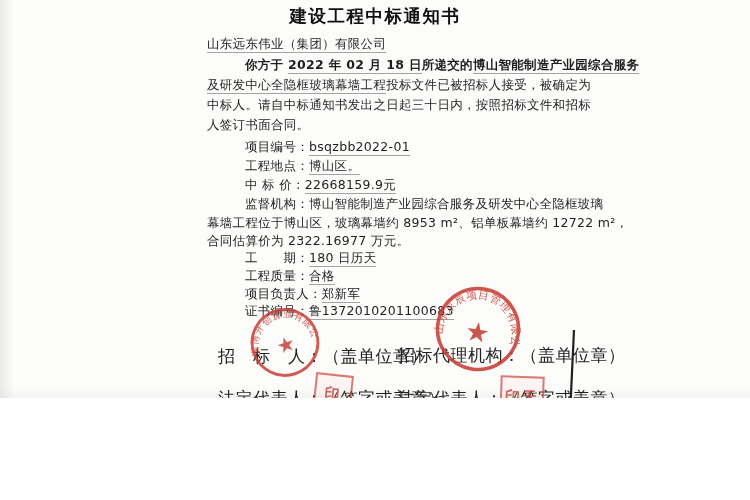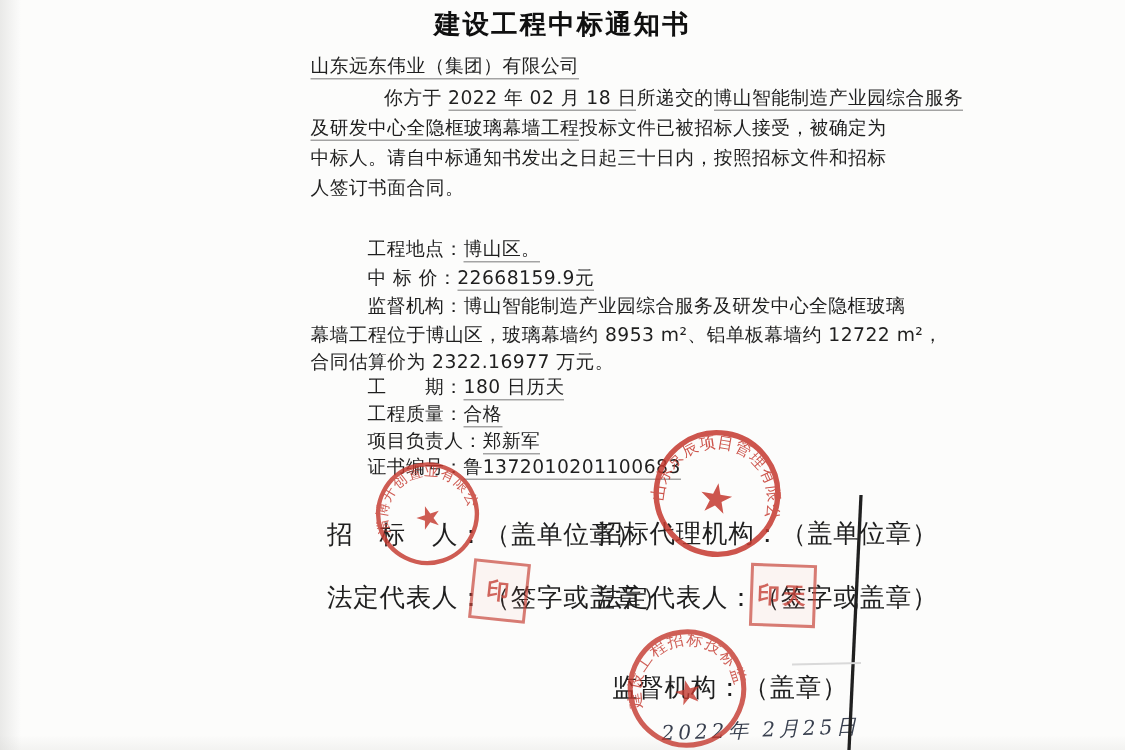--- a/index.html
+++ b/index.html
@@ -1,17 +1,17 @@
 <!DOCTYPE html>
 <html><head>
 <meta charset="utf-8">
 <style>
   html,body{margin:0;padding:0;}
   .page{
-    position:relative; width:750px; height:500px; overflow:hidden;
+    position:relative; width:750px; height:398px; overflow:hidden;
     background:#fcfcfb;
     font-family:"DejaVu Sans","Liberation Serif",serif;
     color:#1f1f1f;
   }
   .page::before{
     content:""; position:absolute; inset:0; pointer-events:none;
     background:linear-gradient(90deg, rgba(210,210,208,.45) 0, rgba(210,210,208,0) 14px),
                linear-gradient(0deg, rgba(225,225,222,.35) 0, rgba(225,225,222,0) 10px);
   }
   .abs{position:absolute; white-space:nowrap;}
@@ -43,29 +43,32 @@
 <body>
 
 <div class="page">
 
   <div class="abs title">建设工程中标通知书</div>
 
   <div class="abs line" style="left:207px; top:36px;">
     <span class="u">山东远东伟业（集团）有限公司</span>
   </div>
 
-  <div class="abs line" style="left:256px; top:57px;">
+  <div class="abs line" style="left:245px; top:57px;font-weight:bold;">
     <span>你方于 </span><span class="u">2022 年 02 月 18 日</span><span>所递交的</span><span class="u">博山智能制造产业园综合服务</span>
   </div>
   <div class="abs line" style="left:207px; top:77px;">
     <span class="u">及研发中心全隐框玻璃幕墙工程</span><span>投标文件已被招标人接受，被确定为</span>
   </div>
   <div class="abs line" style="left:207px; top:97px;text-align:right;">中标人。请自中标通知书发出之日起三十日内，按照招标文件和招标</div>
   <div class="abs line" style="left:207px; top:117px;">人签订书面合同。</div>
 
+  <div class="abs line" style="left:245px; top:139px;">
+    <span>项目编号：</span><span class="u">bsqzbb2022-01</span>
+  </div>
   <div class="abs line" style="left:245px; top:158px;">
     <span>工程地点：</span><span class="u">博山区。</span>
   </div>
   <div class="abs line" style="left:245px; top:177px;">
     <span>中 标 价：</span><span class="u">22668159.9元</span>
   </div>
   <div class="abs line" style="left:245px; top:196px;">
     <span>监督机构：</span><span>博山智能制造产业园综合服务及研发中心全隐框玻璃</span>
   </div>
   <div class="abs line" style="left:207px; top:215px;">幕墙工程位于博山区，玻璃幕墙约 8953 m²、铝单板幕墙约 12722 m²，</div>

